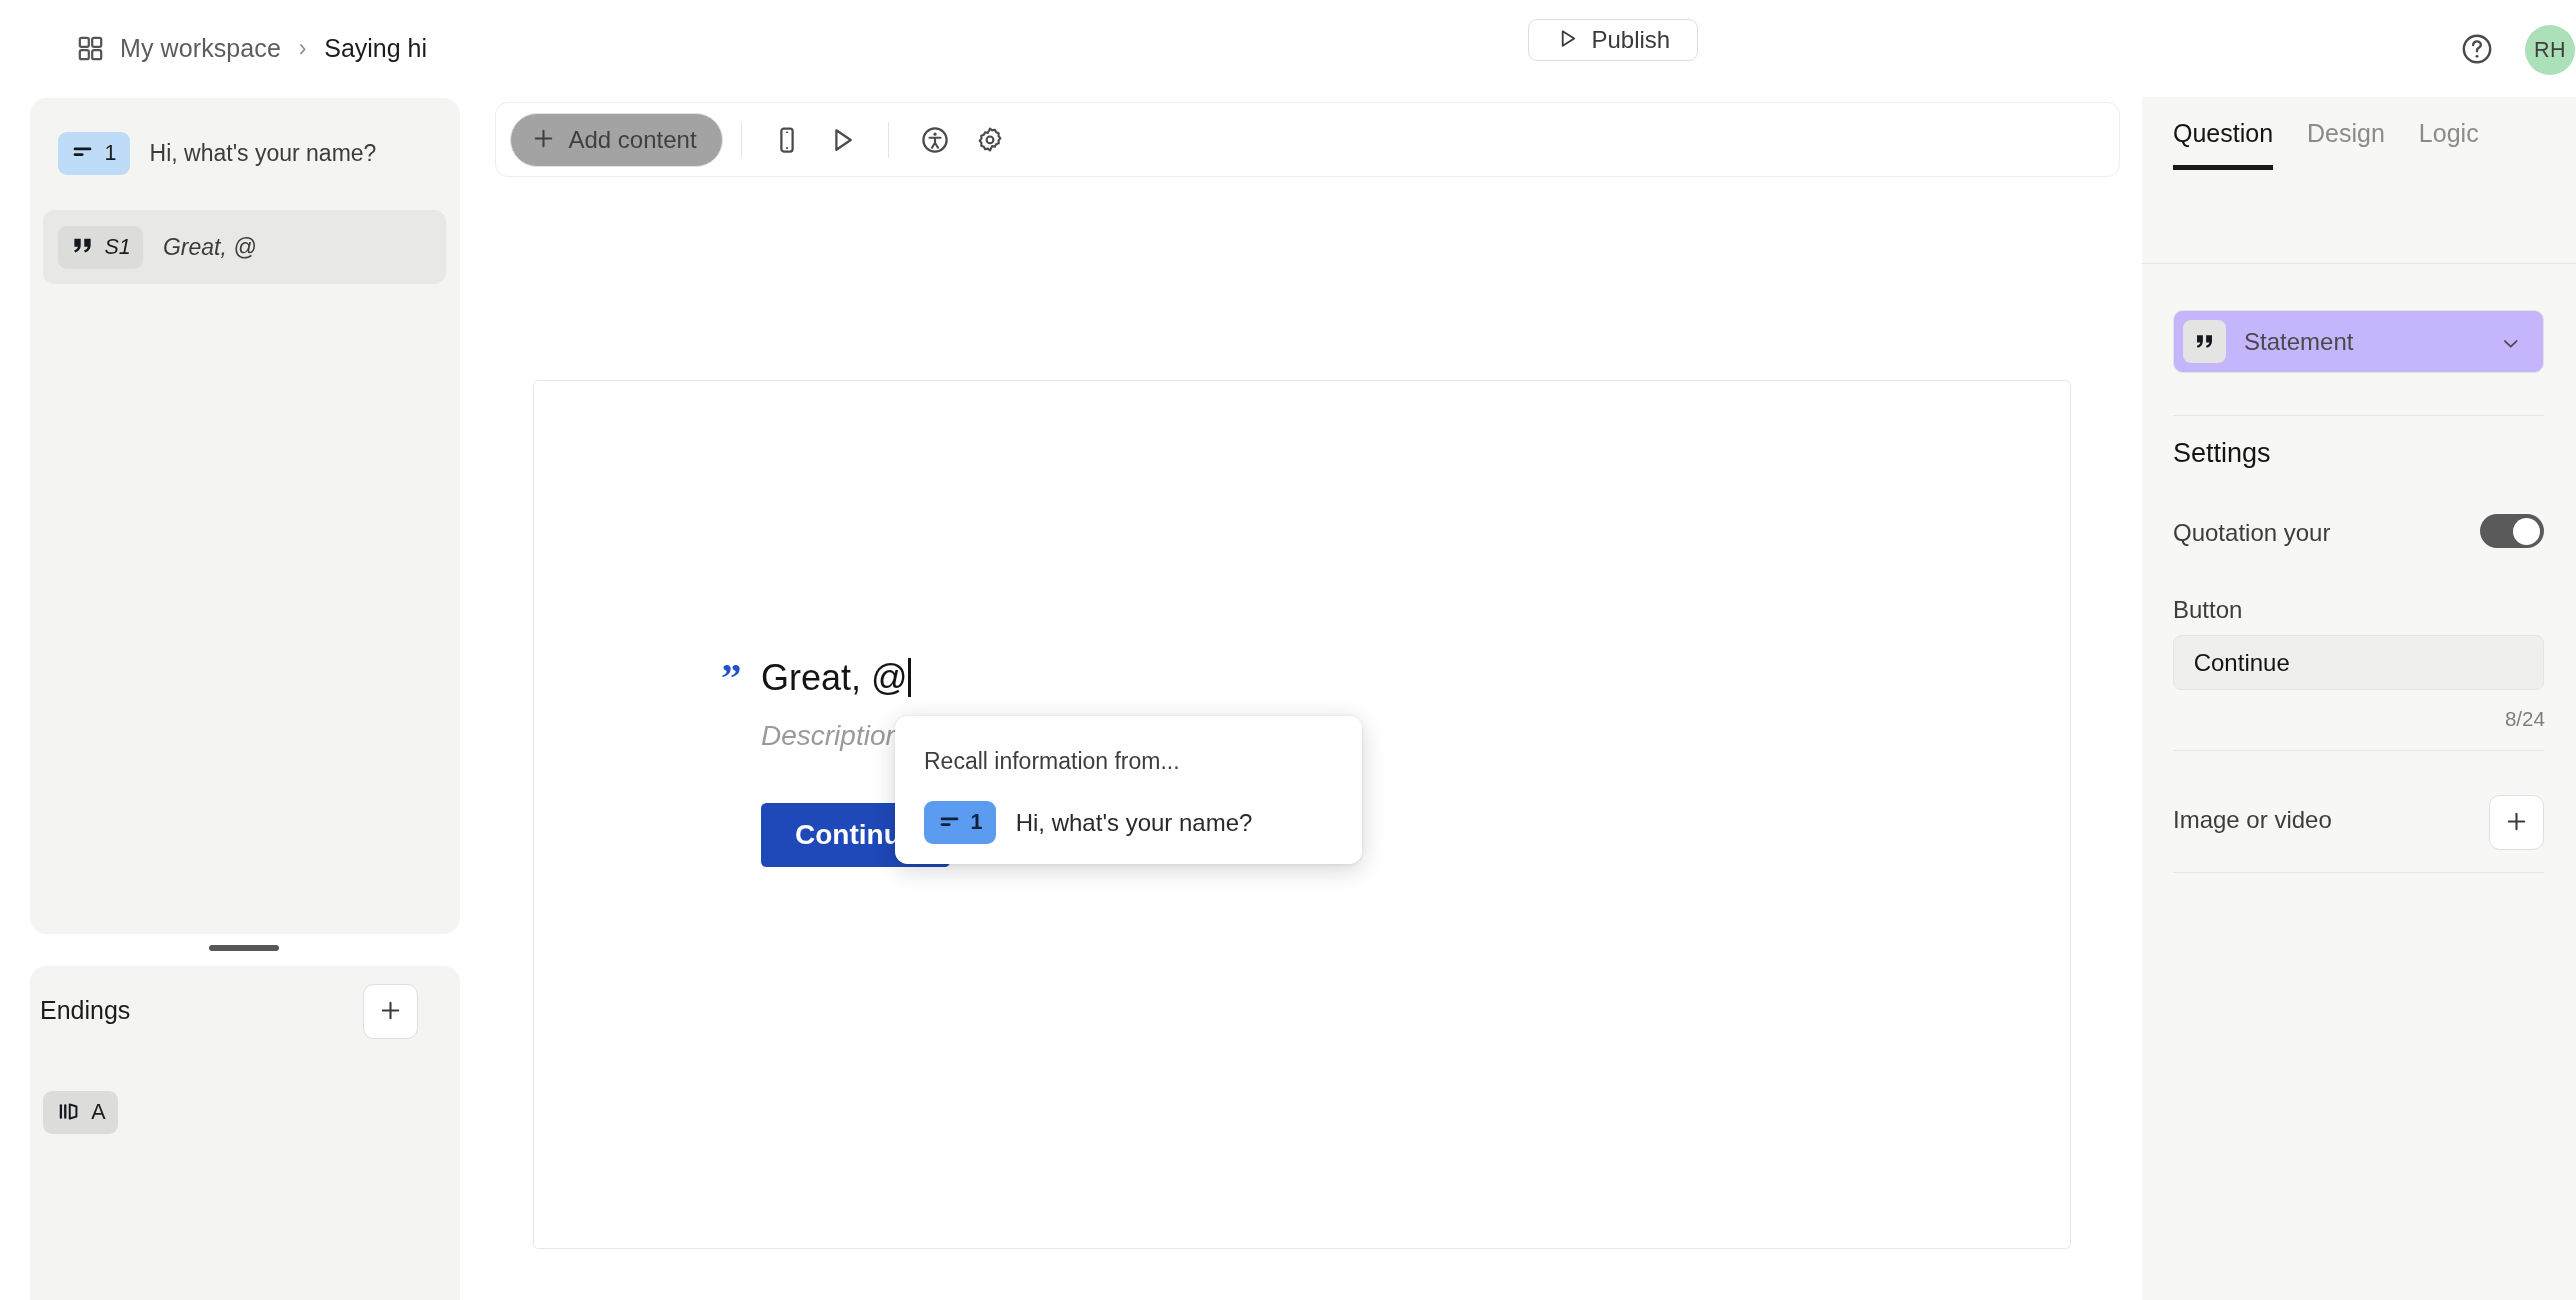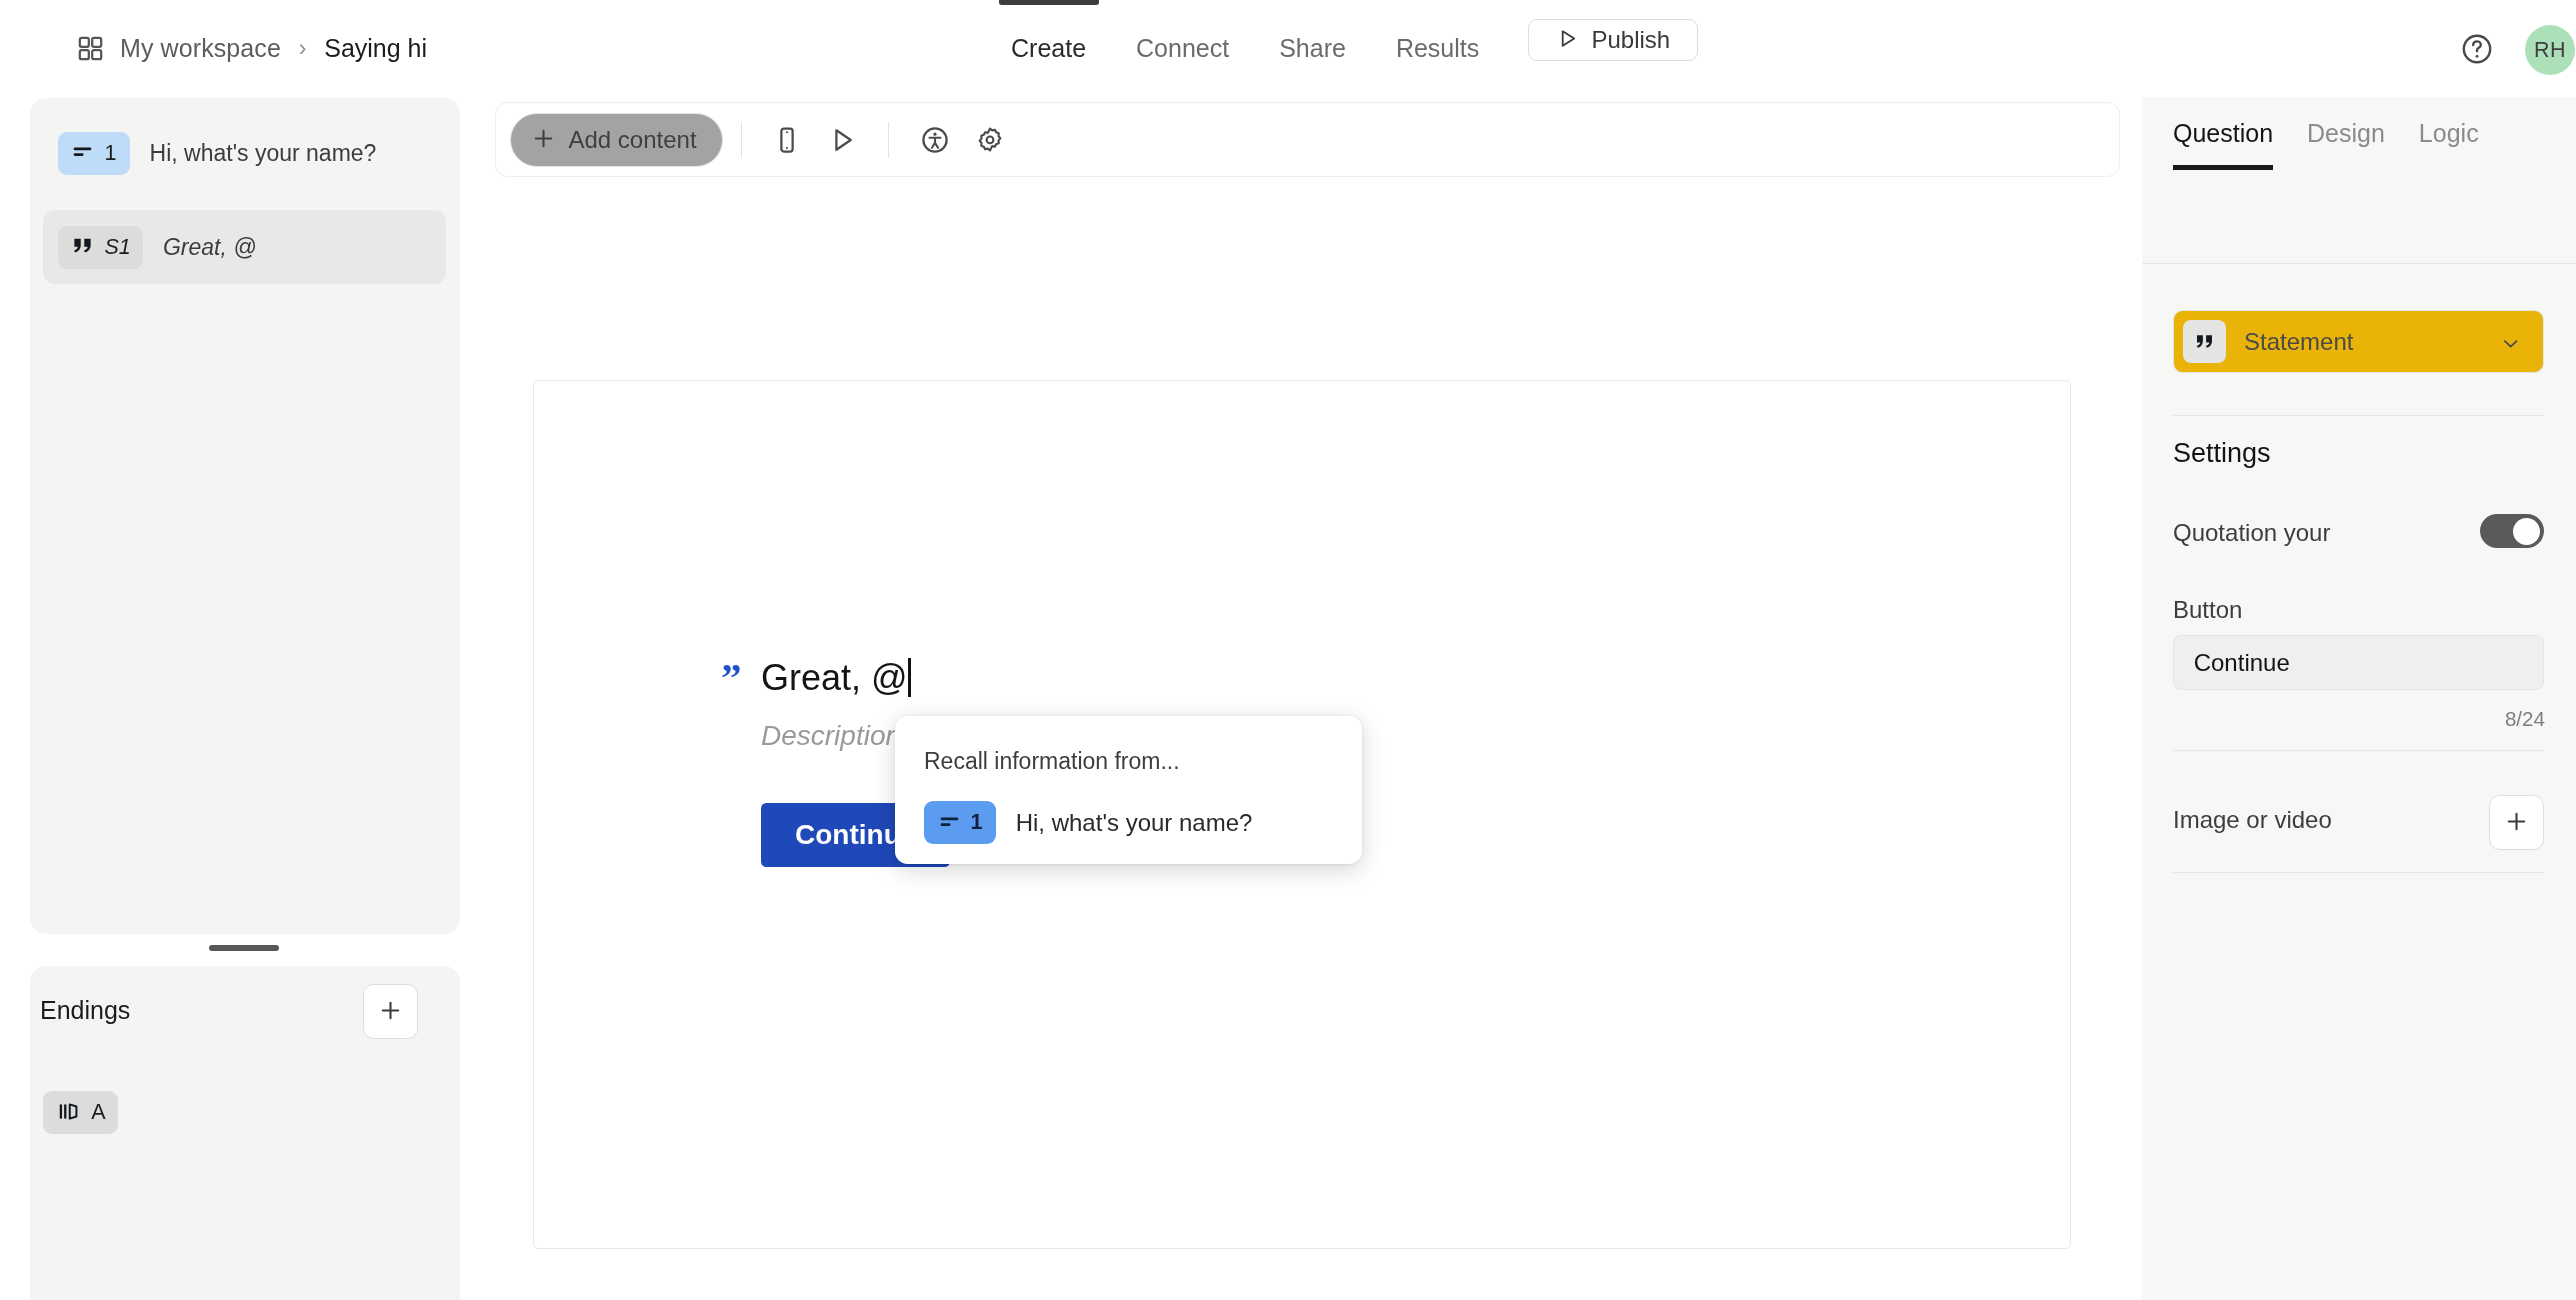--- a/index.html
+++ b/index.html
@@ -204,21 +204,21 @@
   .rp-tab.active::after {
     content: ""; position: absolute; bottom: 0; left: 0; right: 19.7px;
     height: 4.5px; background: #1a1a1a;
   }
   .rp-tabs-line {
     position: absolute; left: 0; top: 166px; width: 434px; height: 1.3px;
     background: #e6e6e5;
   }
   .type-select {
     position: absolute; left: 31px; top: 213px; width: 371px; height: 63px;
-    background: #eab308; border: 1.3px solid #e4e4e3; border-radius: 9.8px;
+    background: #c4b5fd; border: 1.3px solid #e4e4e3; border-radius: 9.8px;
     display: flex; align-items: center; cursor: pointer;
   }
   .type-icon-box {
     margin-left: 9px; width: 43px; height: 43px; border-radius: 8px;
     background: #e4e4e3; display: flex; align-items: center;
     justify-content: center;
   }
   .type-label { margin-left: 18px; font-size: 24px; color: #4a4a4a; }
   .chev { position: absolute; right: 21.5px; top: 21.5px; }
 
@@ -267,34 +267,20 @@
           <rect x="13.5" y="2.5" width="8" height="8" rx="1.6" stroke="#555" stroke-width="2"></rect>
           <rect x="2.5" y="13.5" width="8" height="8" rx="1.6" stroke="#555" stroke-width="2"></rect>
           <rect x="13.5" y="13.5" width="8" height="8" rx="1.6" stroke="#555" stroke-width="2"></rect>
         </svg>
       </span>
       <span class="bc-workspace">My workspace</span>
       <span class="bc-sep">›</span>
       <span class="bc-form">Saying hi</span>
     </div>
 
-    <div class="navtabs">
-      <div class="navtab active">
-        <span>Create</span>
-      </div>
-      <div class="navtab">
-        <span>Connect</span>
-      </div>
-      <div class="navtab">
-        <span>Share</span>
-      </div>
-      <div class="navtab">
-        <span>Results</span>
-      </div>
-    </div>
 
     <div class="publish-btn">
       <span>
         <svg width="23" height="23" viewBox="0 0 24 24" fill="none">
           <path d="M7 4.5 L19 12 L7 19.5 Z" stroke="#3a3a3a" stroke-width="1.9" stroke-linejoin="round" fill="none"></path>
         </svg>
       </span>
       <span class="lbl">Publish</span>
     </div>
 

